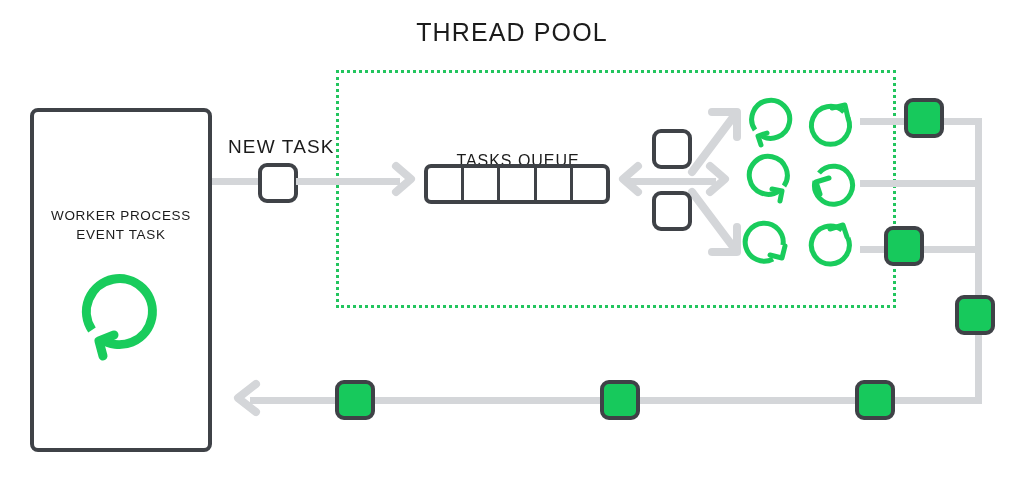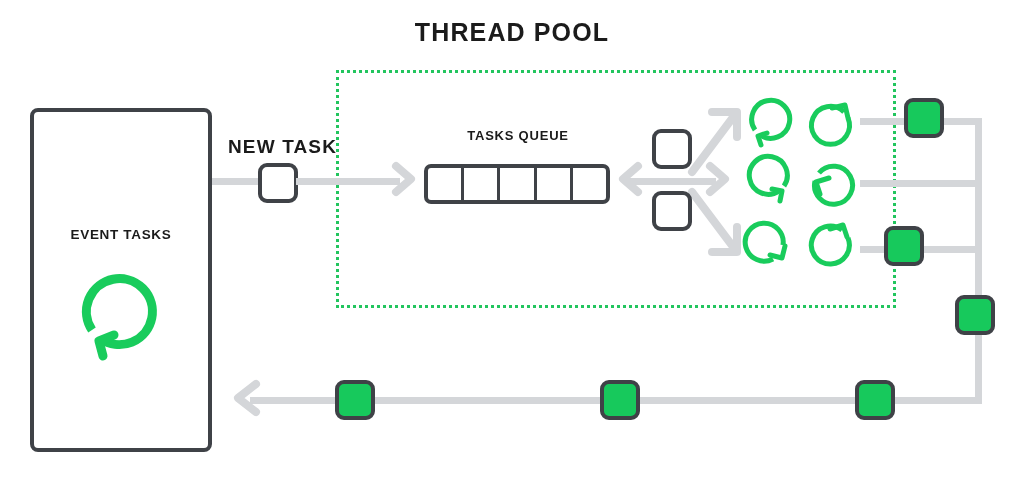--- a/index.html
+++ b/index.html
@@ -13,38 +13,38 @@
   #canvas {
     position: relative;
     width: 1024px;
     height: 484px;
     background: #ffffff;
     overflow: hidden;
   }
   .lbl {
     position: absolute;
     color: #1b1b1b;
-    font-weight: bold;
+    font-weight: normal;
     letter-spacing: 0.06em;
     white-space: nowrap;
     text-align: center;
   }
   #title {
     left: 0; right: 0; top: 18px;
     font-size: 25px;
     letter-spacing: 0.045em;
   }
   #worker-label {
     left: 30px; width: 182px; top: 206px;
     font-size: 13.5px;
     line-height: 19px;
     letter-spacing: 0.05em;
   }
   #newtask-label { left: 228px; width: 100px; top: 136px; font-size: 19px; }
-  #queue-label   { left: 418px; width: 200px; top: 128px; font-size: 13px; }
+  #queue-label   { left: 418px; width: 200px; top: 152px; font-size: 16px; }
   #completed-label { left: 500px; width: 240px; top: 442px; font-size: 13px; }
 
   .box {
     position: absolute;
     box-sizing: border-box;
     border: 4px solid #3f4247;
     background: #ffffff;
   }
   #worker-box {
     left: 30px; top: 108px;
@@ -103,22 +103,22 @@
 <body>
 
 <div id="canvas">
 
   <div class="lbl" id="title">THREAD POOL</div>
 
   <div id="pool-region"></div>
 
   <div class="box" id="worker-box"></div>
   <div class="lbl" id="worker-label">
-    <br>
-    <span>EVENT TASKS</span>
+    <span>WORKER PROCESS</span><br>
+    <span>EVENT TASK</span>
   </div>
 
   <div class="spin" style="left:70px; top:268px;">
     <svg width="96" height="96" viewBox="0 0 96 96">
       <path d="M 22 62 A 33 33 0 1 1 31 71" style="stroke-width:9"></path>
       <path d="M 44 67 L 29 73 L 33 88" style="stroke-width:9; stroke-linecap:round; stroke-linejoin:round"></path>
     </svg>
   </div>
 
   <div class="line hline" style="left:212px; top:178px; width:52px;"></div>

